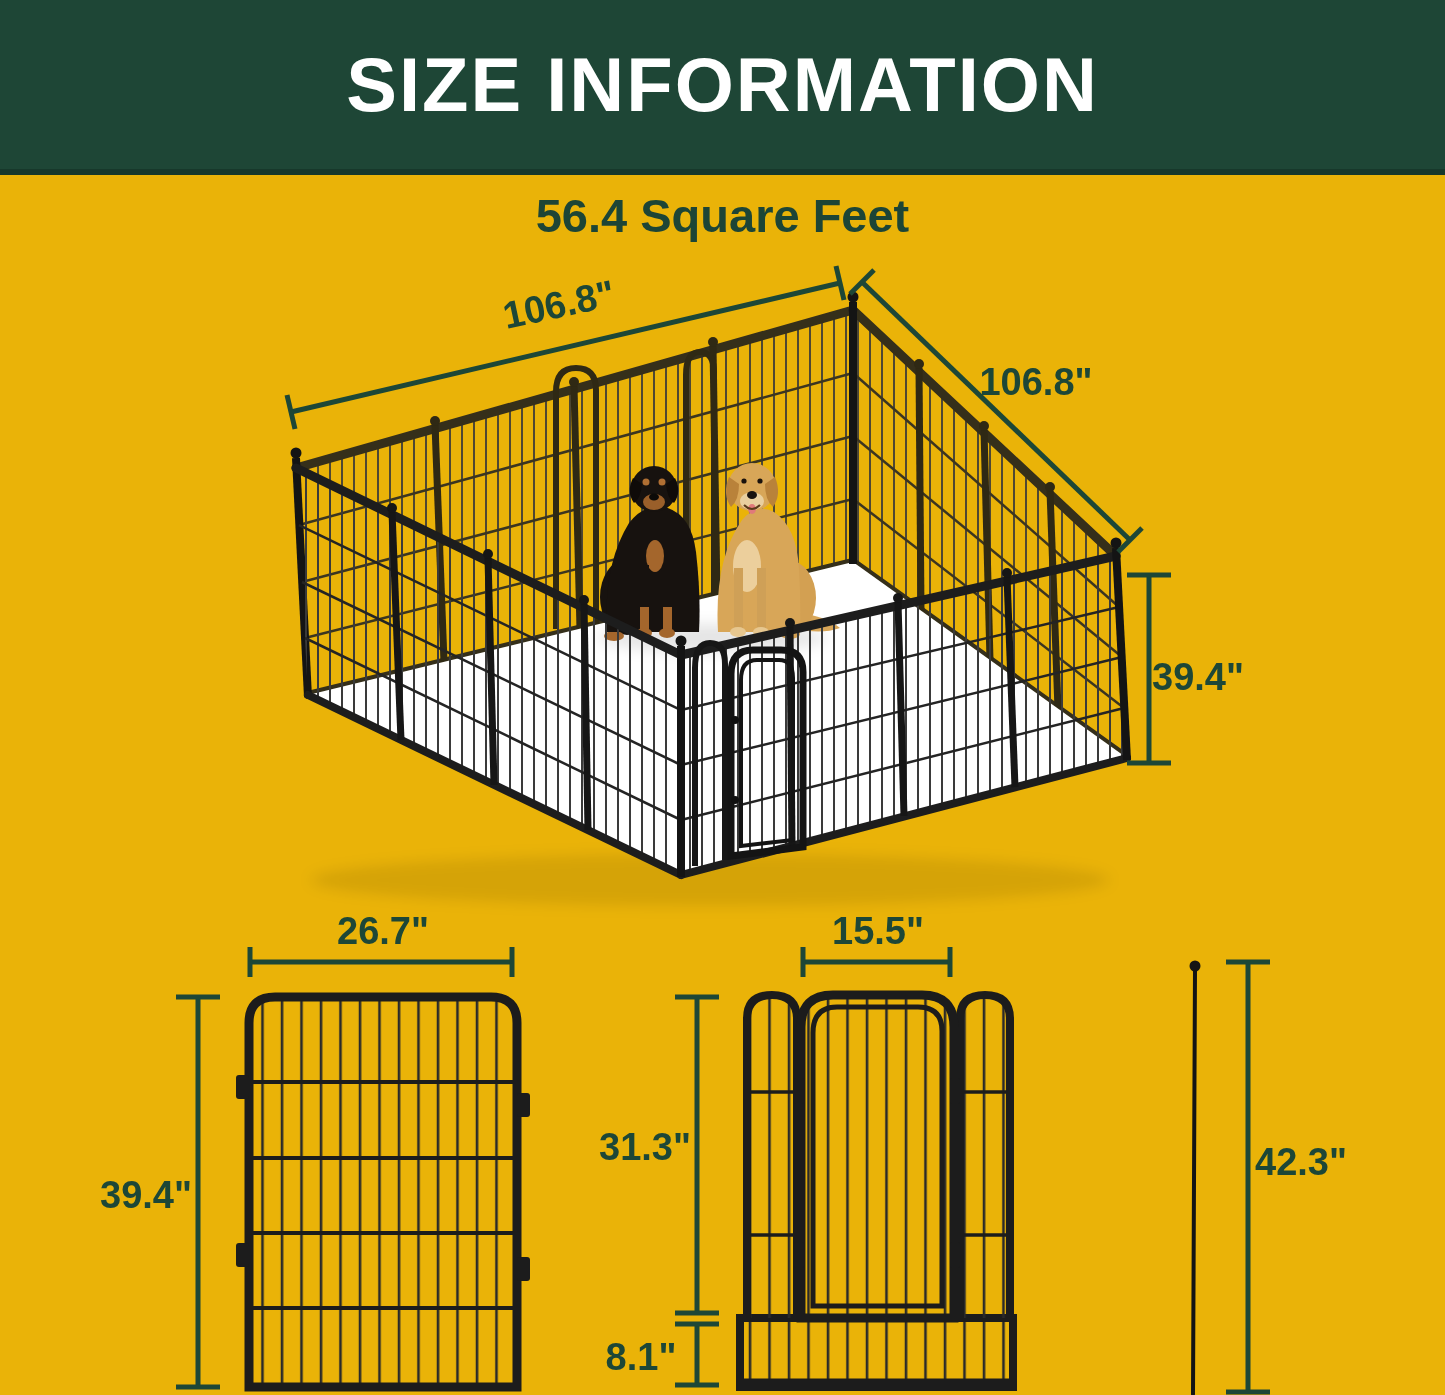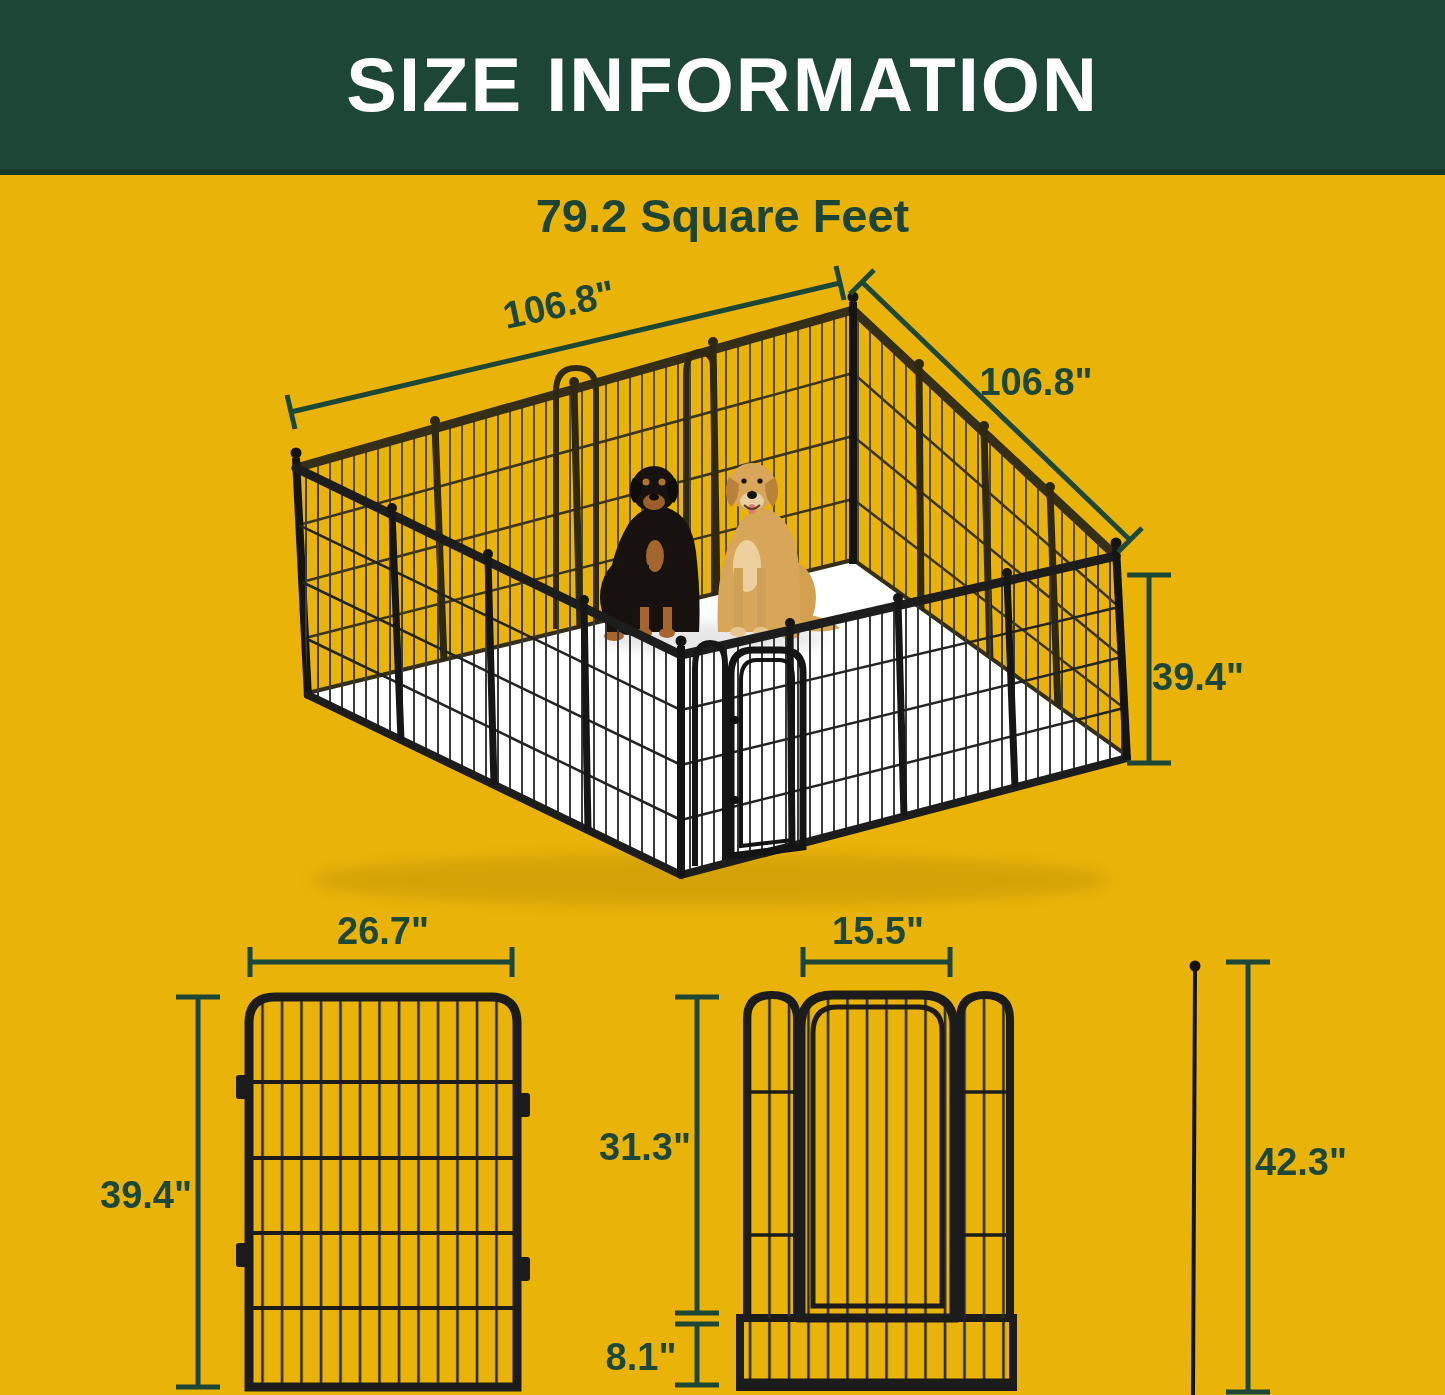--- a/index.html
+++ b/index.html
@@ -274,21 +274,21 @@
       <line x1="1248" y1="962" x2="1248" y2="1392"></line>
       <line x1="1226" y1="962" x2="1270" y2="962"></line>
       <line x1="1226" y1="1392" x2="1270" y2="1392"></line>
     </g>
   </svg>
 
   <div class="header">
     <div class="header-title">SIZE INFORMATION</div>
   </div>
 
-  <div class="subtitle">79.2 Square Feet</div>
+  <div class="subtitle">56.4 Square Feet</div>
 
   <div class="dim rot" style="left:559px; top:305px;">106.8"</div>
   <div class="dim" style="left:1036px; top:382px;">106.8"</div>
   <div class="dim" style="left:1198px; top:677px;">39.4"</div>
 
   <div class="dim" style="left:383px; top:931px;">26.7"</div>
   <div class="dim" style="left:146px; top:1195px;">39.4"</div>
 
   <div class="dim" style="left:878px; top:931px;">15.5"</div>
   <div class="dim" style="left:645px; top:1147px;">31.3"</div>

